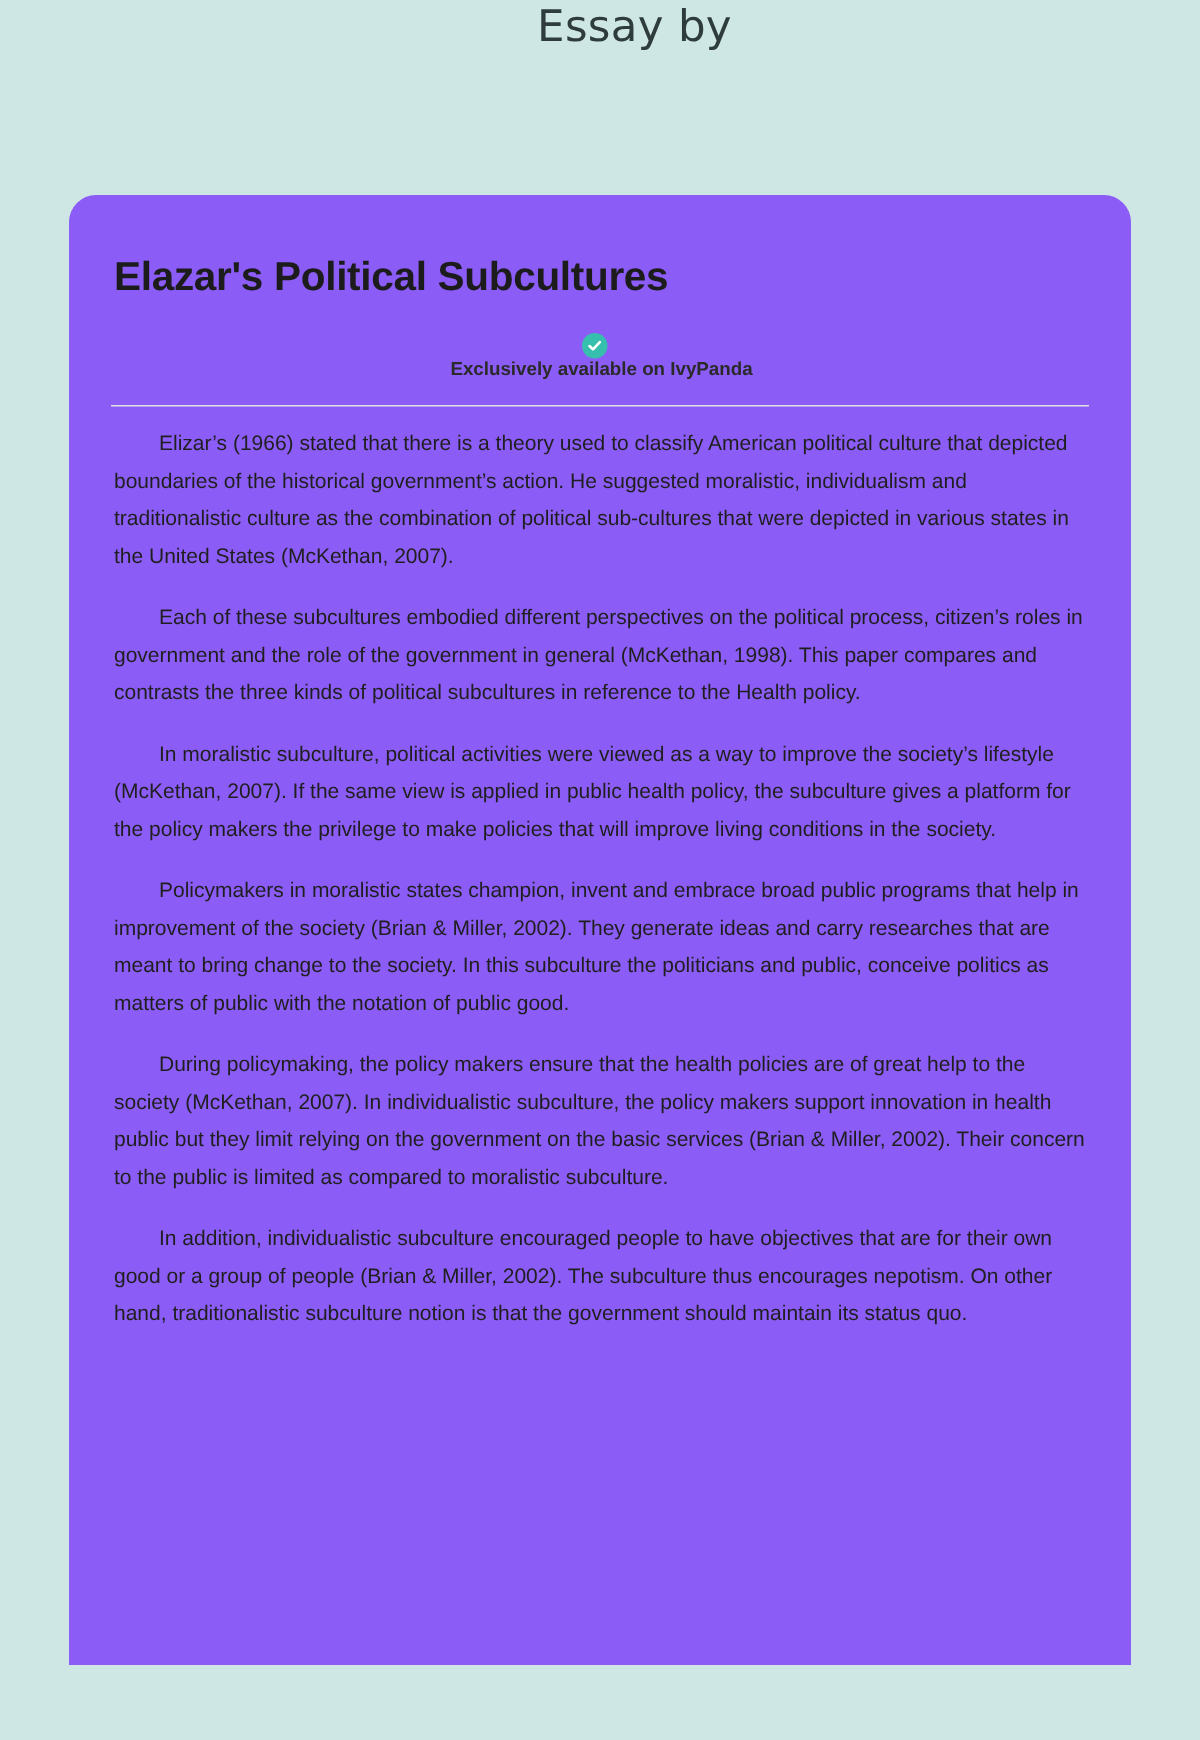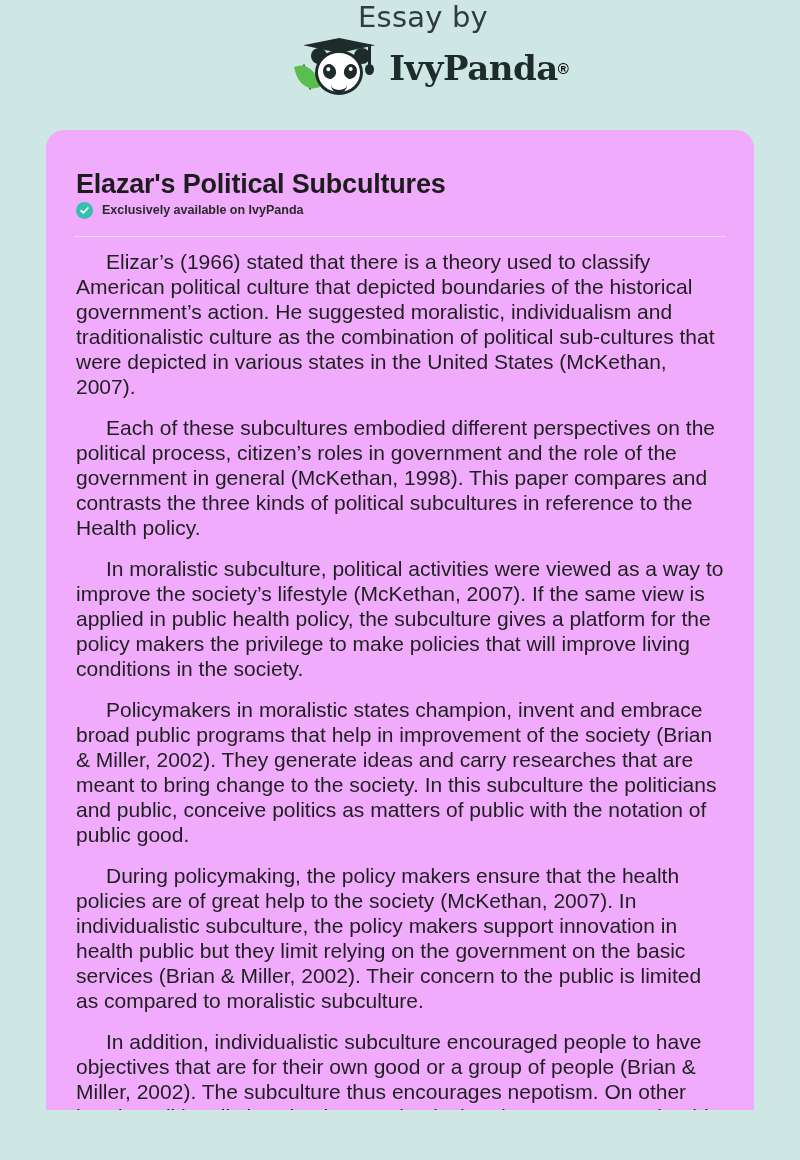--- a/index.html
+++ b/index.html
@@ -157,39 +157,41 @@
     font-weight: bold;
   }
 
   
   .card {
     position: absolute;
     left: 46px;
     top: 130px;
     width: 708px;
     height: 980px;
-    background: #f0abfc;
+    background: #8b5cf6;
     border-radius: 18px 18px 0 0;
     box-sizing: border-box;
     padding: 38px 28px 0 28px;
     overflow: hidden;
   }
   .doc-title {
     font-size: 27px;
     font-weight: bold;
     color: #1c1c1c;
     margin: 0 0 0 0;
     padding: 0 0 0 2px;
     line-height: 1.25;
     letter-spacing: -0.2px;
   }
   .exclusive-row {
     display: flex;
     align-items: center;
+    margin-top: 20px;
     padding-left: 2px;
+    flex-direction: column;
   }
   .check-badge {
     width: 17px;
     height: 17px;
     border-radius: 50%;
     background: #37bfae;
     display: inline-flex;
     align-items: center;
     justify-content: center;
     margin-right: 9px;
@@ -204,56 +206,35 @@
   .divider {
     margin-top: 17px;
     height: 1px;
     background: #e2e2e2;
     width: 100%;
   }
   .body-copy {
     margin-top: 12px;
   }
   .body-copy p {
-    font-size: 21px;
+    font-size: 14px;
     line-height: 25px;
     color: #1f1f1f;
     margin: 0 0 16px 0;
     text-indent: 30px;
     padding: 0 2px;
   }
 </style>
 </head>
 <body>
 
 <div class="page">
 
   <div class="header">
     <span class="header-essay-by">Essay by</span>
-    <div class="brand">
-      <div class="brand-mark">
-        <div class="cap-top"></div>
-        <div class="cap-tassel"></div>
-        <div class="cap-tassel-ball"></div>
-        <div class="leaf-stem"></div>
-        <div class="leaf"></div>
-        <div class="panda-ear left"></div>
-        <div class="panda-ear right"></div>
-        <div class="panda-head"></div>
-        <div class="panda-eye left">
-            <div class="panda-eye-dot"></div>
-          </div>
-        <div class="panda-eye right">
-            <div class="panda-eye-dot"></div>
-          </div>
-        <div class="panda-mouth"></div>
-      </div>
-      <span class="brand-name">IvyPanda</span>
-      <span class="brand-reg">®</span>
-    </div>
   </div>
 
   <div class="card">
     <h1 class="doc-title">Elazar's Political Subcultures</h1>
 
     <div class="exclusive-row">
       <span class="check-badge">
         <svg width="11" height="11" viewBox="0 0 12 12" aria-hidden="true">
           <path d="M2.2 6.2 L4.7 8.6 L9.7 3.3" fill="none" stroke="#ffffff" stroke-width="1.9" stroke-linecap="round" stroke-linejoin="round"></path>
         </svg>

